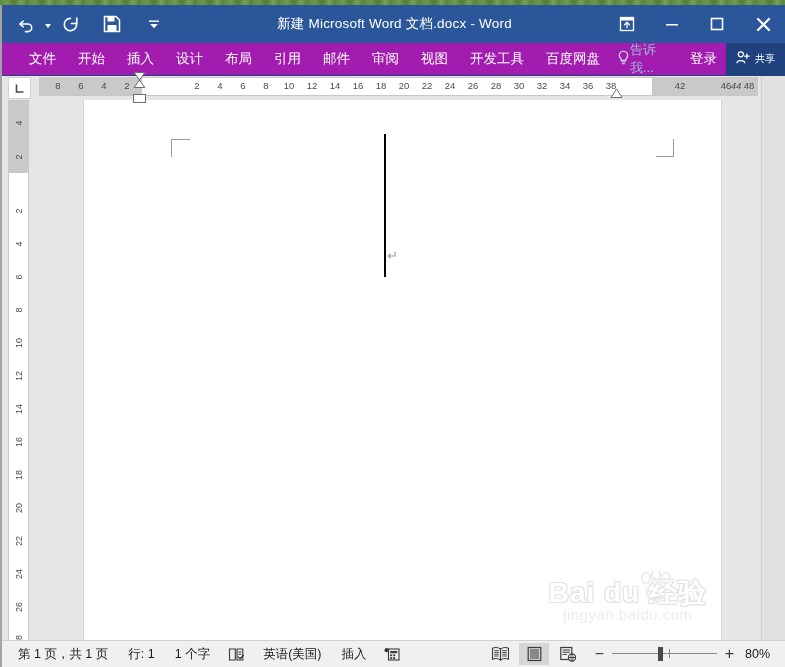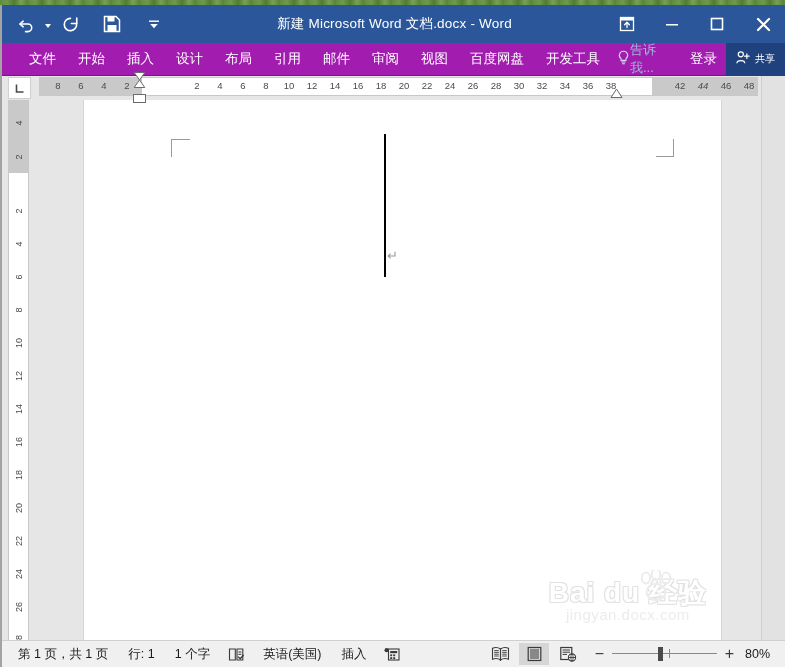--- a/index.html
+++ b/index.html
@@ -493,22 +493,22 @@
   <div class="tabbar">
     <div class="tab">文件</div>
     <div class="tab">开始</div>
     <div class="tab">插入</div>
     <div class="tab">设计</div>
     <div class="tab">布局</div>
     <div class="tab">引用</div>
     <div class="tab">邮件</div>
     <div class="tab">审阅</div>
     <div class="tab">视图</div>
+    <div class="tab">开发工具</div>
     <div class="tab">百度网盘</div>
-    <div class="tab">开发工具</div>
 
     <div class="tab-spacer"></div>
 
     <div class="tellme">
       <span class="bulb">
         <svg width="13" height="15" viewBox="0 0 13 15">
           <path d="M6.5 1.2 A4.1 4.1 0 0 0 4.0 8.6 L4.0 10.4 L9.0 10.4 L9.0 8.6 A4.1 4.1 0 0 0 6.5 1.2 Z" fill="none" stroke="#cdd9ea" stroke-width="1.1"></path>
           <rect x="4.4" y="11.4" width="4.2" height="1.1" fill="#cdd9ea"></rect>
           <rect x="5.1" y="13.2" width="2.8" height="1.1" fill="#cdd9ea"></rect>
         </svg>
@@ -561,21 +561,21 @@
             <div class="hr-num" style="left: 387px;">22</div>
             <div class="hr-num" style="left: 410px;">24</div>
             <div class="hr-num" style="left: 433px;">26</div>
             <div class="hr-num" style="left: 456px;">28</div>
             <div class="hr-num" style="left: 479px;">30</div>
             <div class="hr-num" style="left: 502px;">32</div>
             <div class="hr-num" style="left: 525px;">34</div>
             <div class="hr-num" style="left: 548px; text-align: center;">36</div>
             <div class="hr-num" style="left: 571px;">38</div>
             <div class="hr-num" style="left: 640px;">42</div>
-            <div class="hr-num" style="left: 663px; font-style: italic;">44</div>
+            <div class="hr-num" style="left: 696px; font-style: italic;">44</div>
             <div class="hr-num" style="left: 686px;">46</div>
             <div class="hr-num" style="left: 709px;">48</div>
           </div>
       </div>
 
       <svg class="marker-hourglass" viewBox="0 0 13 25">
         <path d="M1.2 1.5 L11.8 1.5 L6.5 9.0 Z" fill="#ffffff" stroke="#6b6b6b" stroke-width="1"></path>
         <path d="M6.5 9.0 L11.8 16.5 L1.2 16.5 Z" fill="#ffffff" stroke="#6b6b6b" stroke-width="1"></path>
       </svg>
       <div class="marker-box"></div>
@@ -620,21 +620,21 @@
         <div class="watermark">
           <div class="wm-paw">
             <svg width="42" height="34" viewBox="0 0 42 34">
               <ellipse cx="9" cy="8" rx="4.2" ry="5.4" fill="none" stroke="#ececec" stroke-width="2"></ellipse>
               <ellipse cx="19" cy="4.5" rx="4.2" ry="5.4" fill="none" stroke="#ececec" stroke-width="2"></ellipse>
               <ellipse cx="29" cy="8" rx="4.2" ry="5.4" fill="none" stroke="#ececec" stroke-width="2"></ellipse>
               <ellipse cx="19" cy="22" rx="9.5" ry="8.2" fill="none" stroke="#ececec" stroke-width="2"></ellipse>
             </svg>
           </div>
           <div class="wm-main">Bai  du  经验</div>
-          <div class="wm-sub">jingyan.docx.com</div>
+          <div class="wm-sub">jingyan.baidu.com</div>
         </div>
 
       </div>
     </div>
 
     <div class="scrollgutter"></div>
   </div>
 
   <div class="statusbar">
     <div class="sb-left">

